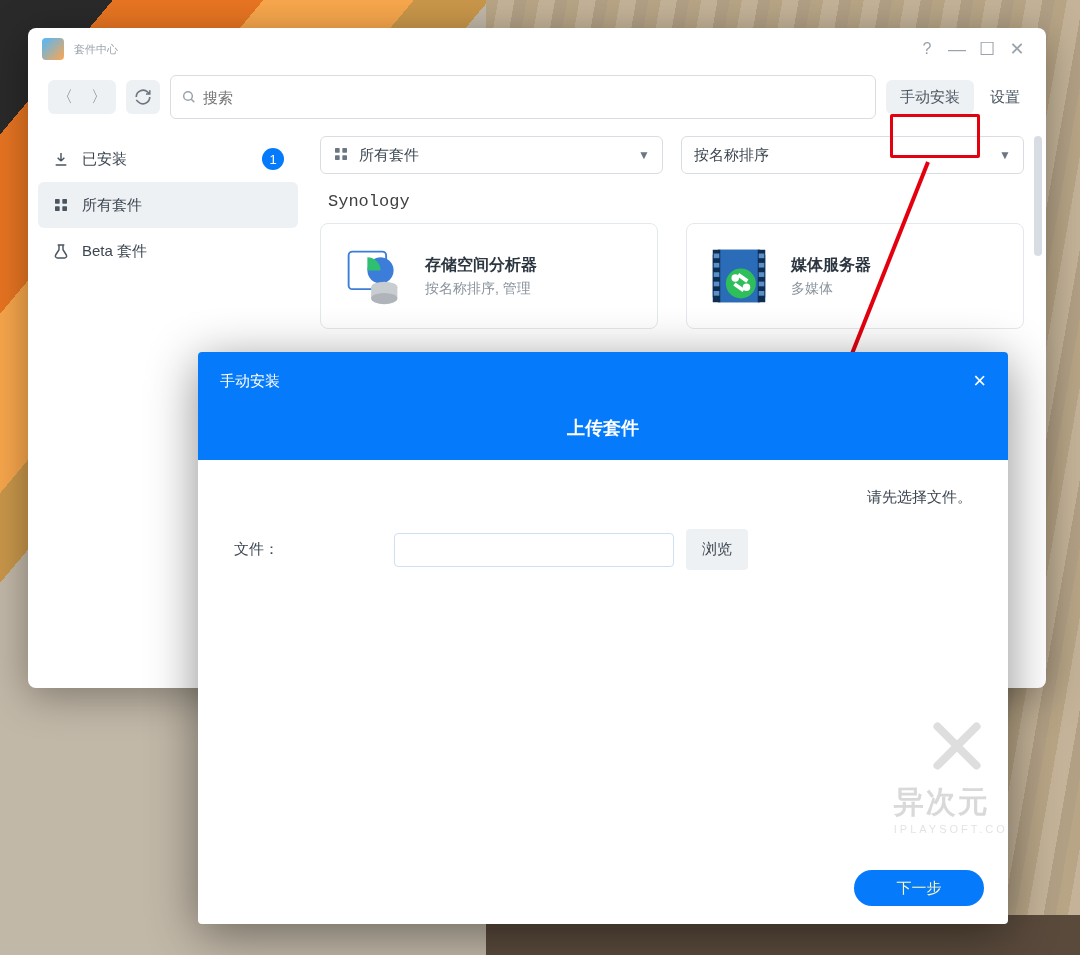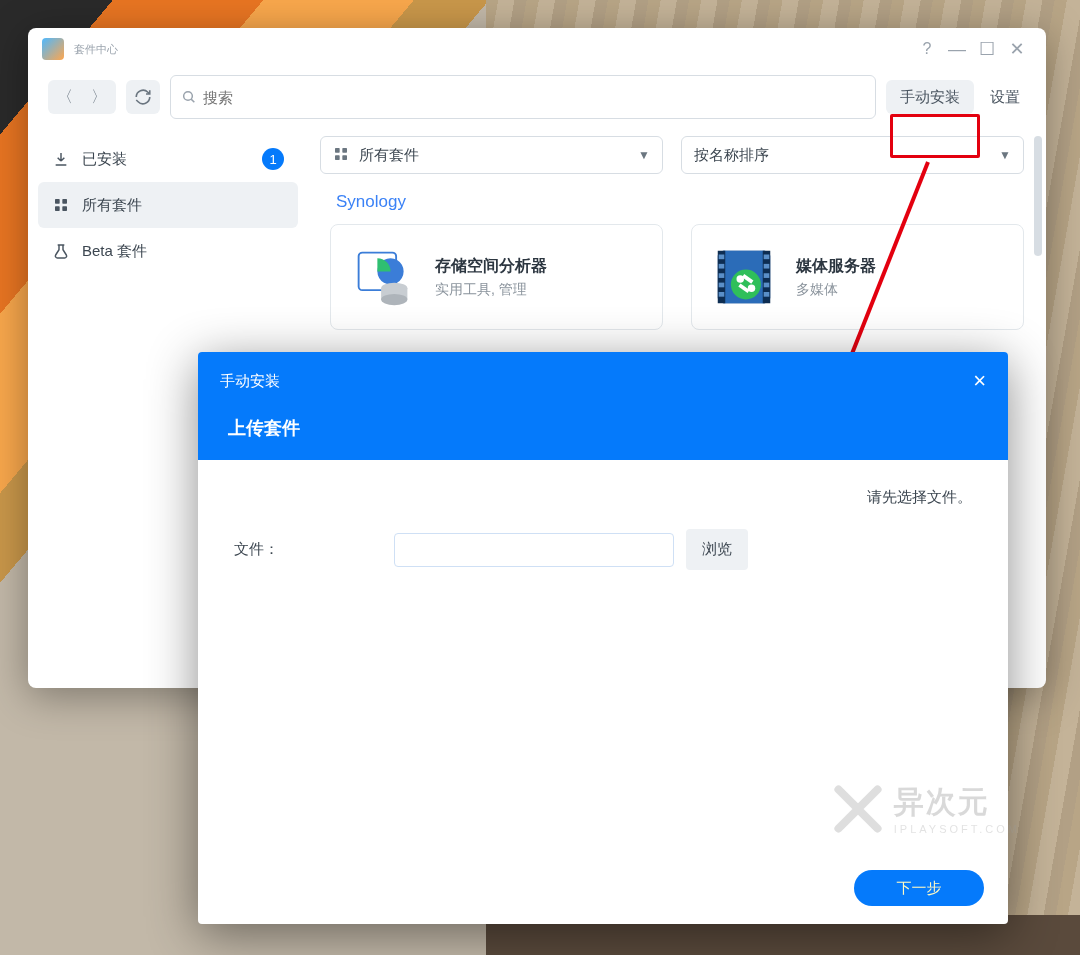--- a/index.html
+++ b/index.html
@@ -29,51 +29,51 @@
   .sidebar { width:280px; padding:12px 10px; }
   .sideitem { height:46px; display:flex; align-items:center; padding:0 14px; border-radius:6px; color:#3c4650; font-size:15px; cursor:pointer; gap:12px;}
   .sideitem.active { background:#eef1f4;}
   .sideitem .ico { width:18px; display:flex; justify-content:center; color:#4a5560;}
   .badge { margin-left:auto; width:22px; height:22px; border-radius:11px; background:#057afb; color:#fff; font-size:13px; display:flex; align-items:center; justify-content:center;}
   .main { flex:1; padding:12px 22px 0 12px; position:relative;}
   .filters { display:flex; gap:18px;}
   .dropdown { flex:1; height:38px; border:1px solid #d7dde3; border-radius:6px; display:flex; align-items:center; padding:0 12px; color:#3c4650; font-size:15px; cursor:pointer;}
   .dropdown .dico { margin-right:10px; color:#6b7680;}
   .dropdown .caret { margin-left:auto; color:#6b7680; font-size:12px;}
-  .sectionlabel { margin:18px 0 12px 16px; color:#3b82f6; font-size:17px;}
-  .cards { display:flex; gap:28px;margin-left:10px;}
+  .sectionlabel { margin:18px 0 12px 8px; color:#404040; font-size:17px;font-family:Liberation Mono, monospace;}
+  .cards { display:flex; gap:28px;}
   .card { flex:1; border:1px solid #e3e8ec; border-radius:8px; padding:18px; display:flex; gap:18px; align-items:center;}
   .cardicon { width:68px; height:68px; border-radius:8px; display:flex; align-items:center; justify-content:center;}
   .cardicon.storage { background:linear-gradient(#fff,#fff);}
   .cardicon.media { background:#fff;}
   .cardtxt .t { font-size:16px; color:#2c3640; font-weight:600; margin-bottom:4px;}
   .cardtxt .s { font-size:14px; color:#8a939c;}
   .scrolltrack { position:absolute; right:4px; top:12px; width:8px; height:120px; background:#d7dde3; border-radius:4px;}
 
   
   .modal { position:absolute; left:198px; top:352px; width:810px; height:572px; background:#fff; border-radius:4px; box-shadow:0 10px 50px rgba(0,0,0,.45); display:flex; flex-direction:column; overflow:hidden;}
   .mhead { background:#057afb; color:#fff; padding:16px 22px 0 22px;}
   .mtitle-row { display:flex; align-items:center;}
   .mtitle { font-size:15px;}
   .mclose { margin-left:auto; font-size:22px; cursor:pointer; font-weight:300;}
-  .msub { font-size:18px; font-weight:700; padding:22px 8px 20px 8px;}
+  .msub { font-size:18px; font-weight:700; padding:22px 8px 20px 8px;text-align:center;}
   .mbody { flex:1; padding:28px 36px; color:#3c4650; font-size:15px;}
   .instr { margin-bottom:22px;text-align:right;}
   .filerow { display:flex; align-items:center; gap:0;}
   .filelabel { width:160px;}
   .fileinput { width:280px; height:34px; border:1px solid #cfe0f5; border-radius:4px; margin-right:12px;}
   .browse { height:41px; padding:0 16px; background:#eef1f4; border-radius:4px; display:flex; align-items:center; cursor:pointer; color:#3c4650;}
   .mfoot { padding:18px 24px; display:flex; justify-content:flex-end;}
   .nextbtn { background:#057afb; color:#fef9c3; border:none; border-radius:18px; height:36px; width:130px; font-size:15px; cursor:pointer;}
 
   
   .arrow-svg { position:absolute; left:0; top:0; pointer-events:none; }
 
   
-  .watermark { position:absolute; right:60px; bottom:120px; display:flex; align-items:center; gap:10px; opacity:.28; }
+  .watermark { position:absolute; right:60px; bottom:120px; display:flex; align-items:center; gap:10px; opacity:.28;flex-direction:column; }
   .wm-logo { width:52px; height:52px; }
   .wm-txt .big { font-size:30px; font-weight:700; color:#7a7a7a; letter-spacing:2px;}
   .wm-txt .small { font-size:11px; color:#9a9a9a; letter-spacing:3px;}
 </style>
 </head>
 <body>
 
 <div class="wood"></div>
 <div class="darkstrip"></div>
 
@@ -168,21 +168,21 @@
                 <rect x="6" y="6" width="40" height="40" rx="4" fill="#fff" stroke="#3b7dd8" stroke-width="2"></rect>
                 <path d="M26 26 a14 14 0 1 1 0 0.01" fill="#3b7dd8"></path>
                 <path d="M26 12 a14 14 0 0 1 14 14 h-14z" fill="#2fbf71"></path>
                 <ellipse cx="44" cy="44" rx="14" ry="6" fill="#c8cdd2"></ellipse>
                 <rect x="30" y="44" width="28" height="12" fill="#c8cdd2"></rect>
                 <ellipse cx="44" cy="56" rx="14" ry="6" fill="#aeb4ba"></ellipse>
               </svg>
           </div>
           <div class="cardtxt">
             <div class="t">存储空间分析器</div>
-            <div class="s">实用工具, 管理</div>
+            <div class="s">按名称排序, 管理</div>
           </div>
         </div>
         <div class="card">
           <div class="cardicon media">
             <svg width="60" height="60" viewBox="0 0 64 64">
                 <rect x="4" y="4" width="56" height="56" rx="6" fill="#1a4d8f"></rect>
                 <rect x="10" y="4" width="44" height="56" fill="#2b6cb8"></rect>
                 <rect x="4" y="4" width="8" height="56" fill="#0d2d52"></rect>
                 <rect x="52" y="4" width="8" height="56" fill="#0d2d52"></rect>
                 <g fill="#5a8fc8">

